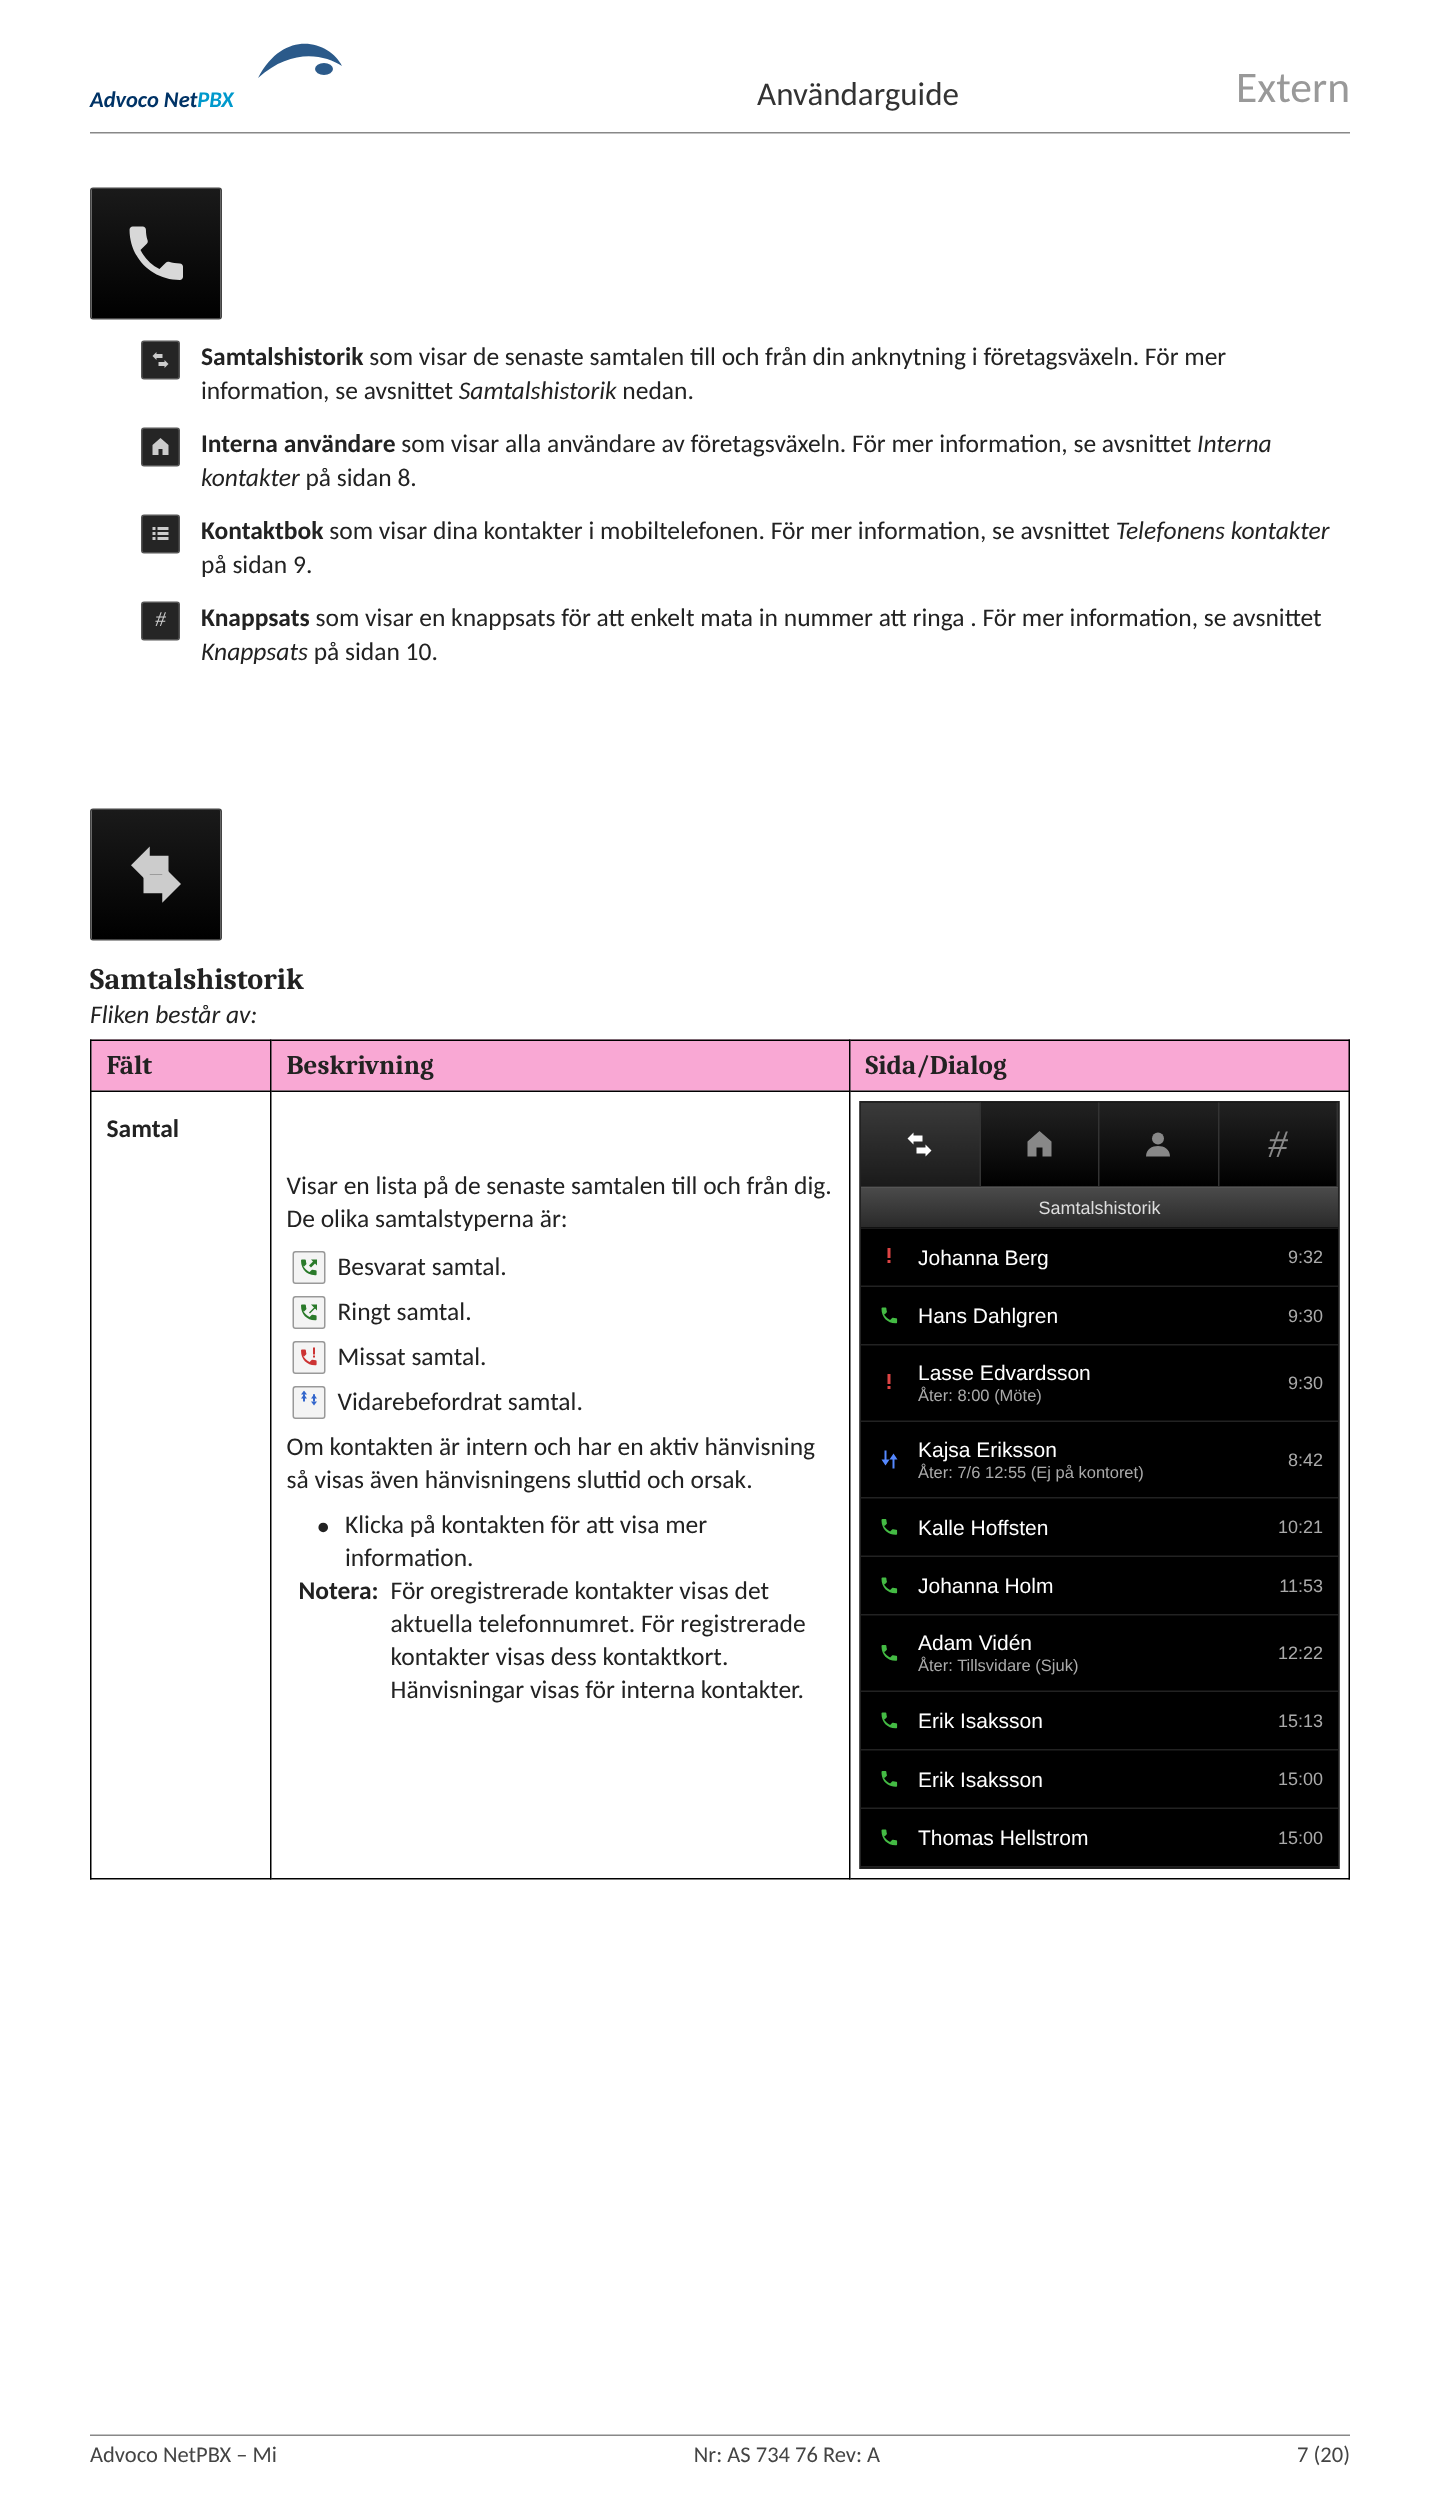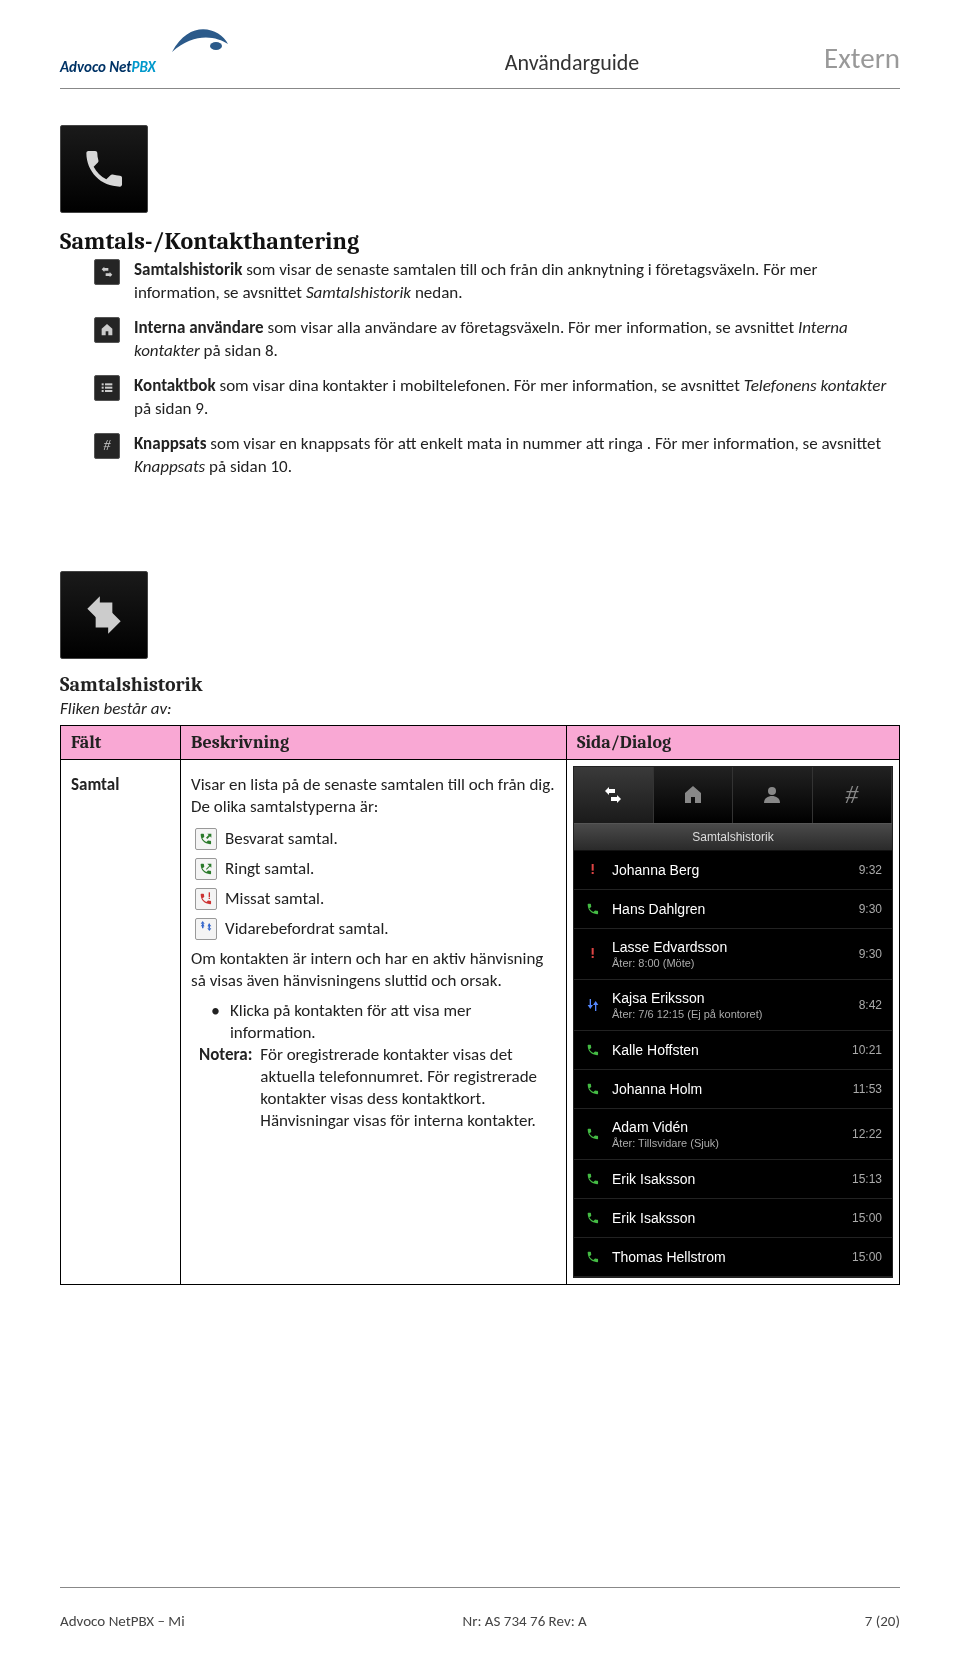--- a/index.html
+++ b/index.html
@@ -25,42 +25,42 @@
   .tab-text b { font-weight: bold; }
   .tab-text i { font-style: italic; }
   .space { height: 80px; }
   h3.sub { font-family: "Cambria", Georgia, serif; font-weight: bold; font-size: 20px; margin-bottom: 2px; }
   .sub-intro { font-size: 17px; margin-bottom: 6px; font-style: italic; }
   table.ftable { width: 100%; border-collapse: collapse; font-size: 17px; }
   table.ftable th { background: #f9a8d4; border: 1px solid #000; padding: 6px 10px; text-align: left; font-family: "Cambria", Georgia, serif; font-weight: bold; font-size: 18px; }
   table.ftable td { border: 1px solid #000; padding: 14px 10px; vertical-align: top; }
   .col-falt { width: 120px; font-weight: bold; }
   .col-dialog { width: 330px; padding: 6px !important; }
-  .besk-main { margin-bottom: 10px; line-height: 1.3; }
+  .besk-main { margin-bottom: 10px; line-height: 1.3; margin-top: 38px; }
   .call-type { display: flex; align-items: center; gap: 8px; margin-bottom: 8px; margin-left: 4px; }
   .call-type .ico { width: 22px; height: 22px; border: 1px solid #999; border-radius: 2px; background: #f4f4f4; display: flex; align-items: center; justify-content: center; }
   .call-type .ico svg { width: 16px; height: 16px; }
   .besk-p { margin-bottom: 8px; line-height: 1.3; }
   .bullet { margin-left: 20px; display: flex; gap: 10px; margin-bottom: 0; line-height: 1.3; }
   .bullet::before { content: "•"; font-size: 18px; }
   .notera-row { display: flex; gap: 8px; margin-left: 8px; line-height: 1.3; }
   .notera-label { font-weight: bold; flex: 0 0 auto; }
   
   .phone { width: 320px; background: #000; color: #e5e5e5; font-family: Arial, sans-serif; font-size: 13px; border: 1px solid #222; }
   .phone-tabs { display: flex; height: 56px; background: linear-gradient(#222,#000); }
   .phone-tab { flex: 1; display: flex; align-items: center; justify-content: center; border-right: 1px solid #333; color: #888; font-size: 22px; }
   .phone-tab.active { background: linear-gradient(#3a3a3a,#1a1a1a); color: #fff; }
   .phone-sub { background: linear-gradient(#4a4a4a,#2a2a2a); text-align: center; font-size: 12px; padding: 6px 0; color: #ddd; border-top: 1px solid #555; border-bottom: 1px solid #111; }
   .phone-row { display: flex; align-items: center; padding: 10px 10px; border-bottom: 1px solid #222; gap: 10px; }
   .pr-ico { width: 18px; height: 18px; flex: 0 0 18px; display: flex; align-items: center; justify-content: center; }
   .pr-body { flex: 1; }
   .pr-name { color: #fff; font-size: 14px; }
   .pr-sub { color: #aaa; font-size: 11px; margin-top: 2px; }
   .pr-time { color: #aaa; font-size: 12px; }
-  .footer { position: absolute; bottom: 44px; left: 60px; right: 60px; border-top: 1px solid #888; padding-top: 24px; display: flex; justify-content: space-between; font-size: 15px; color: #444; }
+  .footer { position: absolute; bottom: 28px; left: 60px; right: 60px; border-top: 1px solid #888; padding-top: 4px; display: flex; justify-content: space-between; font-size: 15px; color: #444; }
 </style>
 </head>
 <body>
 
 <div class="page">
 
   <div class="header">
     <div class="logo-wrap">
       <div class="logo">
         <svg class="logo-swoosh" viewBox="0 0 60 36">
@@ -74,21 +74,20 @@
     <div class="h-extern">Extern</div>
   </div>
   <hr class="hr">
 
   <div class="big-icon">
     <svg width="46" height="46" viewBox="0 0 24 24">
         <path d="M6.6 10.8c1.4 2.8 3.8 5.2 6.6 6.6l2.2-2.2c.3-.3.7-.4 1.1-.3 1.2.4 2.5.6 3.8.6.6 0 1.1.5 1.1 1.1v3.5c0 .6-.5 1.1-1.1 1.1C10.5 21.2 2.8 13.5 2.8 3.7c0-.6.5-1.1 1.1-1.1h3.5c.6 0 1.1.5 1.1 1.1 0 1.3.2 2.6.6 3.8.1.4 0 .8-.3 1.1L6.6 10.8z"></path>
       </svg>
   </div>
 
-  <h2 class="section">Samtals-/Kontakthantering</h2>
 
   <div class="tabs-list" id="tabs-list">
       <div class="tab-item">
         <div class="mini-icon">
           <svg width="16" height="16" viewBox="0 0 24 24" fill="#ccc">
             <path d="M4 8 L8 4 L8 6 L14 6 L14 10 L8 10 L8 12 Z M20 16 L16 20 L16 18 L10 18 L10 14 L16 14 L16 12 Z"></path>
           </svg>
         </div>
         <div class="tab-text"><b>Samtalshistorik</b> som visar de senaste samtalen till och från din anknytning i företagsväxeln. För mer information, se avsnittet <i>Samtalshistorik</i> nedan.</div>
       </div>
@@ -255,21 +254,21 @@
                   <div class="pr-time">9:30</div>
                 </div>
                 <div class="phone-row">
                   <div class="pr-ico">
                     <svg width="16" height="16" viewBox="0 0 24 24">
                       <path fill="#58f" d="M7 3 L7 12 L4 12 L8 18 L12 12 L9 12 L9 3 Z M17 21 L17 12 L20 12 L16 6 L12 12 L15 12 L15 21 Z"></path>
                     </svg>
                   </div>
                   <div class="pr-body">
                     <div class="pr-name">Kajsa Eriksson</div>
-                    <div class="pr-sub">Åter: 7/6 12:15 (Ej på kontoret)</div>
+                    <div class="pr-sub">Åter: 7/6 12:55 (Ej på kontoret)</div>
                   </div>
                   <div class="pr-time">8:42</div>
                 </div>
                 <div class="phone-row">
                   <div class="pr-ico">
                     <svg width="16" height="16" viewBox="0 0 24 24">
                       <path fill="#4b4" d="M6 10c1.4 2.8 3.8 5.2 6.6 6.6l2-2c.3-.3.7-.4 1-.3 1 .3 2 .5 3 .5.5 0 1 .4 1 .9v3c0 .5-.4 1-.9 1C10 20 4 14 4 5c0-.5.4-.9 1-.9h3c.5 0 .9.4.9.9 0 1 .2 2 .5 3 .1.3 0 .7-.3 1l-2 2z"></path>
                     </svg>
                   </div>
                   <div class="pr-body">

